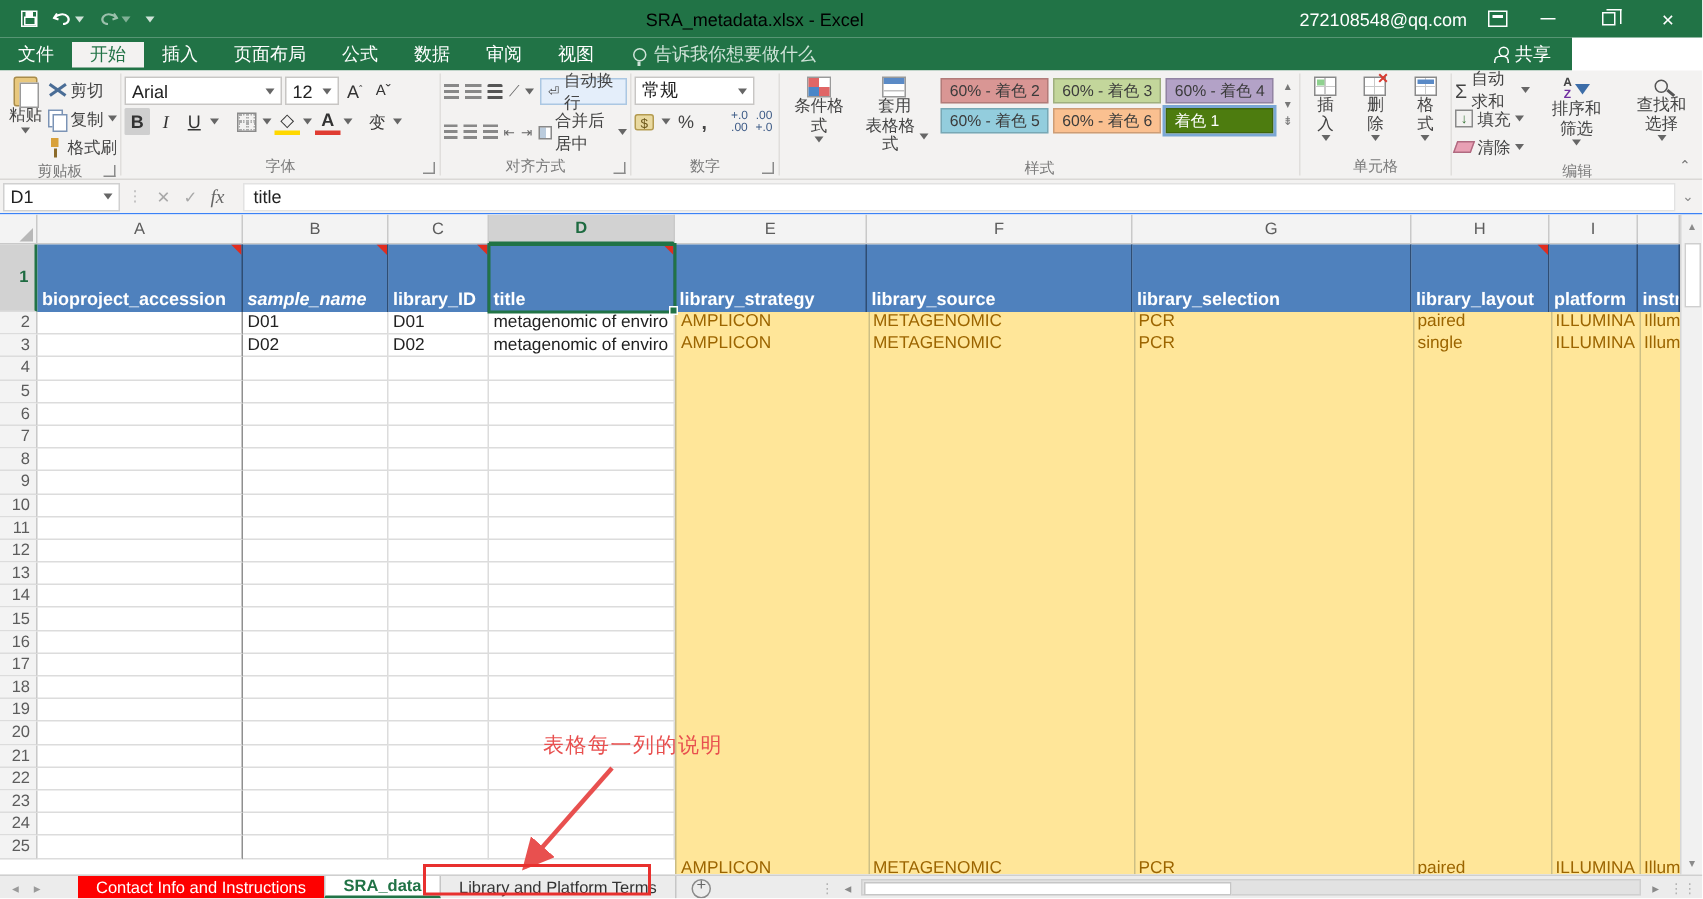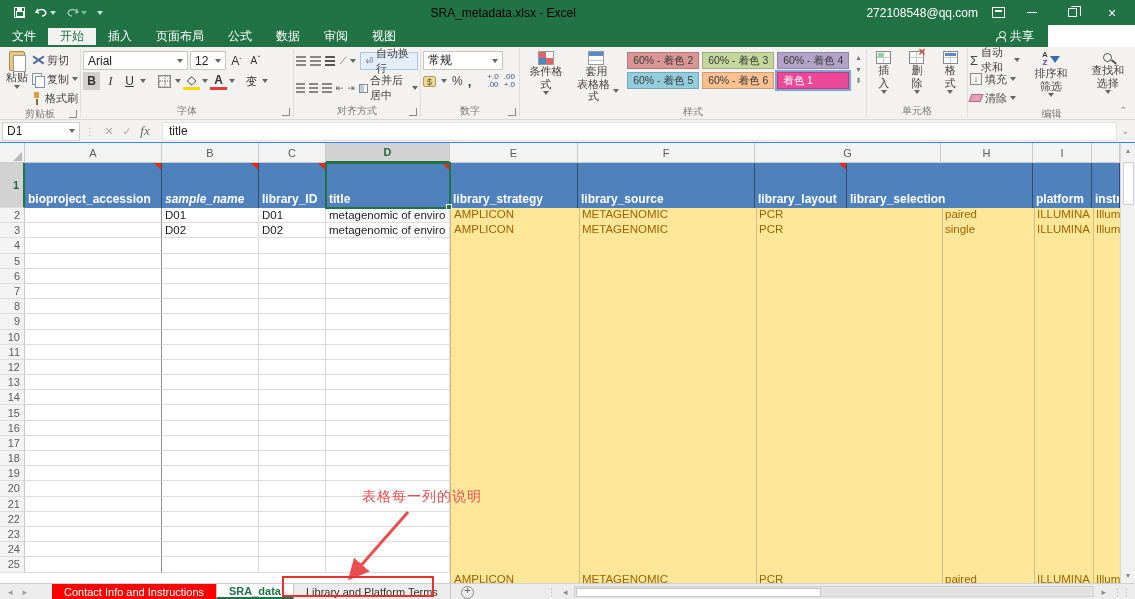--- a/index.html
+++ b/index.html
@@ -205,20 +205,24 @@
 
   <div class="tabrow">
     <span class="mtab">文件</span>
     <span class="mtab active">开始</span>
     <span class="mtab">插入</span>
     <span class="mtab">页面布局</span>
     <span class="mtab">公式</span>
     <span class="mtab">数据</span>
     <span class="mtab">审阅</span>
     <span class="mtab">视图</span>
+    <span class="tellme">
+        <span class="i-bulb"></span>
+        <span>告诉我你想要做什么</span>
+      </span>
     <span class="share-btn">
         <span class="i-person"></span>
         <span>共享</span>
       </span>
   </div>
 
   <div class="ribbon">
 
     <div class="rgroup" style="width:80px">
       <div class="content">
@@ -358,21 +362,21 @@
               <span>表格格式</span>
               <span class="dd"></span>
             </span>
         </div>
         <div class="gallery" id="style-gallery">
             <div class="chip" style="background: rgb(217, 150, 148); color: rgb(59, 59, 59);">60% - 着色 2</div>
             <div class="chip" style="background: rgb(195, 214, 155); color: rgb(59, 59, 59);">60% - 着色 3</div>
             <div class="chip" style="background: rgb(179, 162, 199); color: rgb(59, 59, 59);">60% - 着色 4</div>
             <div class="chip" style="background: rgb(147, 205, 221); color: rgb(59, 59, 59);">60% - 着色 5</div>
             <div class="chip" style="background: rgb(250, 192, 144); color: rgb(59, 59, 59);">60% - 着色 6</div>
-            <div class="chip sel" style="background: #ec4899; color: rgb(255, 255, 255);">着色 1</div>
+            <div class="chip sel" style="background: #4d7c0f; color: rgb(255, 255, 255);">着色 1</div>
           </div>
         <div class="gal-scroll">
           <span>▴</span>
           <span>▾</span>
           <span>⇟</span>
         </div>
       </div>
       <div class="glabel"><span>样式</span></div>
     </div>
     <div class="gsep"></div>
@@ -487,26 +491,26 @@
           <div class="bluecell" style="width: 124px; height: 45px;">
             <span>title</span>
             <div class="cmark"></div>
           </div>
           <div class="bluecell" style="width: 128px; height: 45px;">
             <span>library_strategy</span>
           </div>
           <div class="bluecell" style="width: 177px; height: 45px;">
             <span>library_source</span>
           </div>
+          <div class="bluecell" style="width: 186px; height: 45px;">
+            <span>library_selection</span>
+          </div>
           <div class="bluecell" style="width: 92px; height: 45px;">
             <span>library_layout</span>
             <div class="cmark"></div>
-          </div>
-          <div class="bluecell" style="width: 186px; height: 45px;">
-            <span>library_selection</span>
           </div>
           <div class="bluecell" style="width: 59px; height: 45px;">
             <span>platform</span>
           </div>
           <div class="bluecell" style="width: 28px; height: 45px;">
             <span>instr</span>
           </div>
         </div>
         <div class="hrow" style="height: 15.2px;">
           <div class="rownum">2</div>

